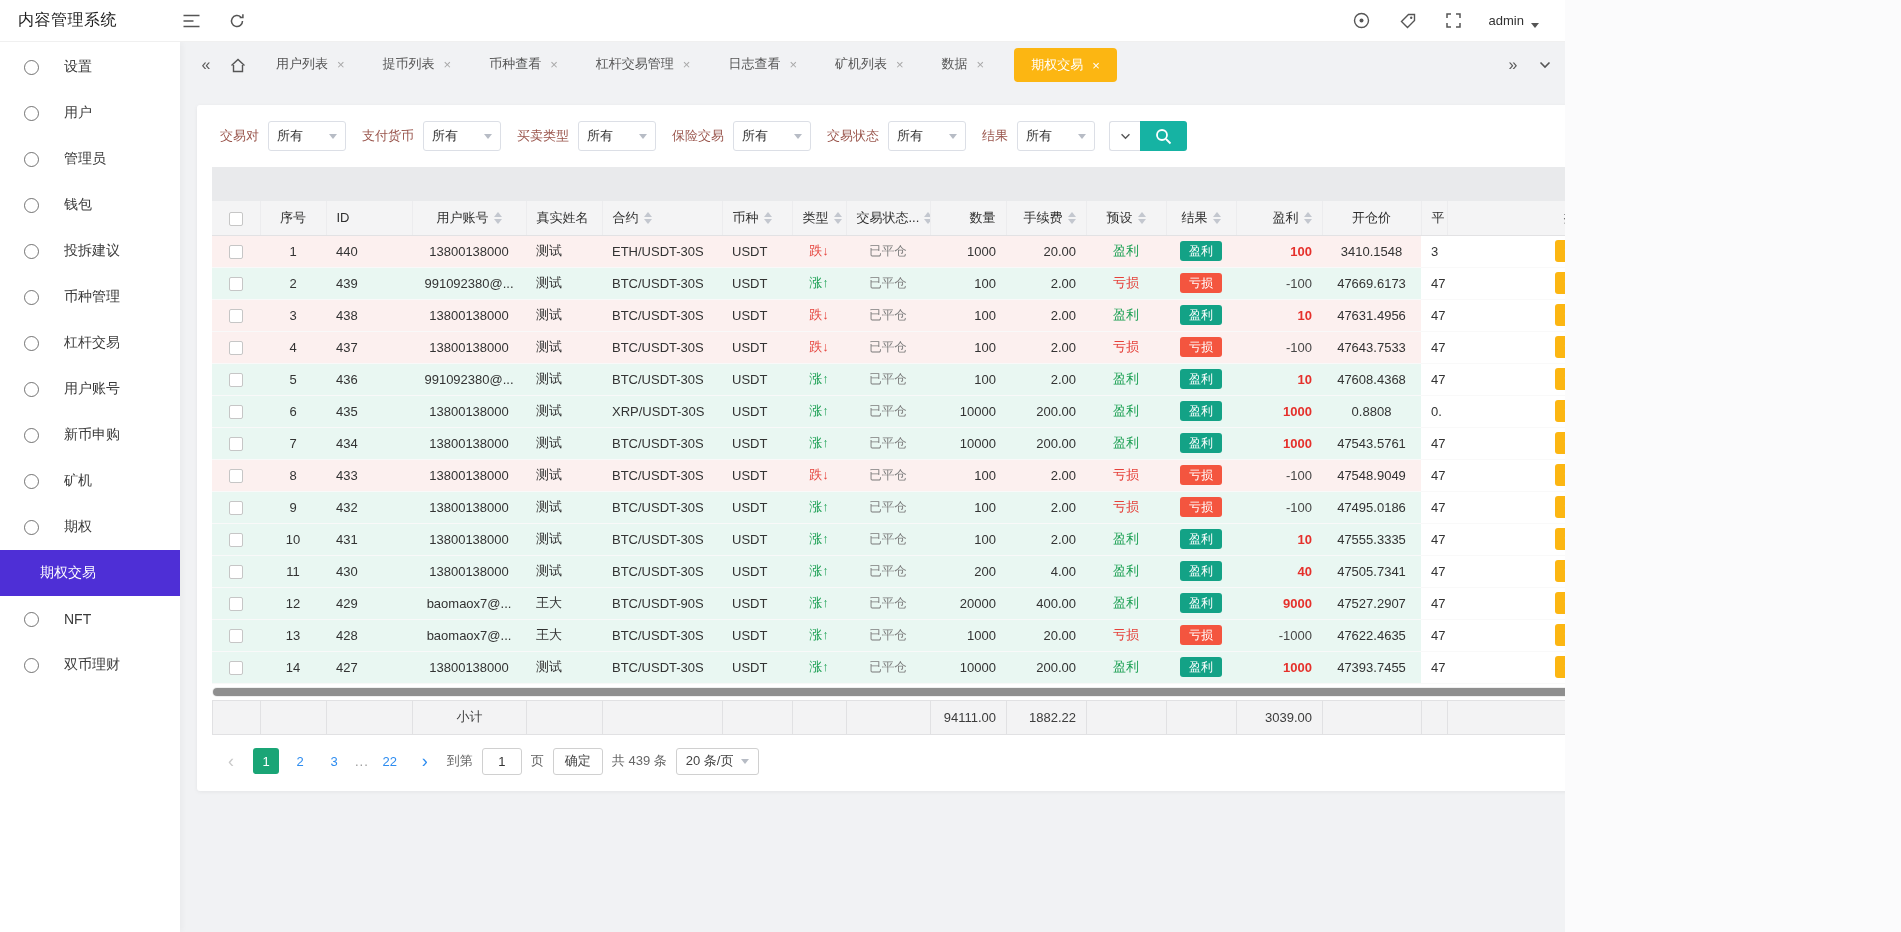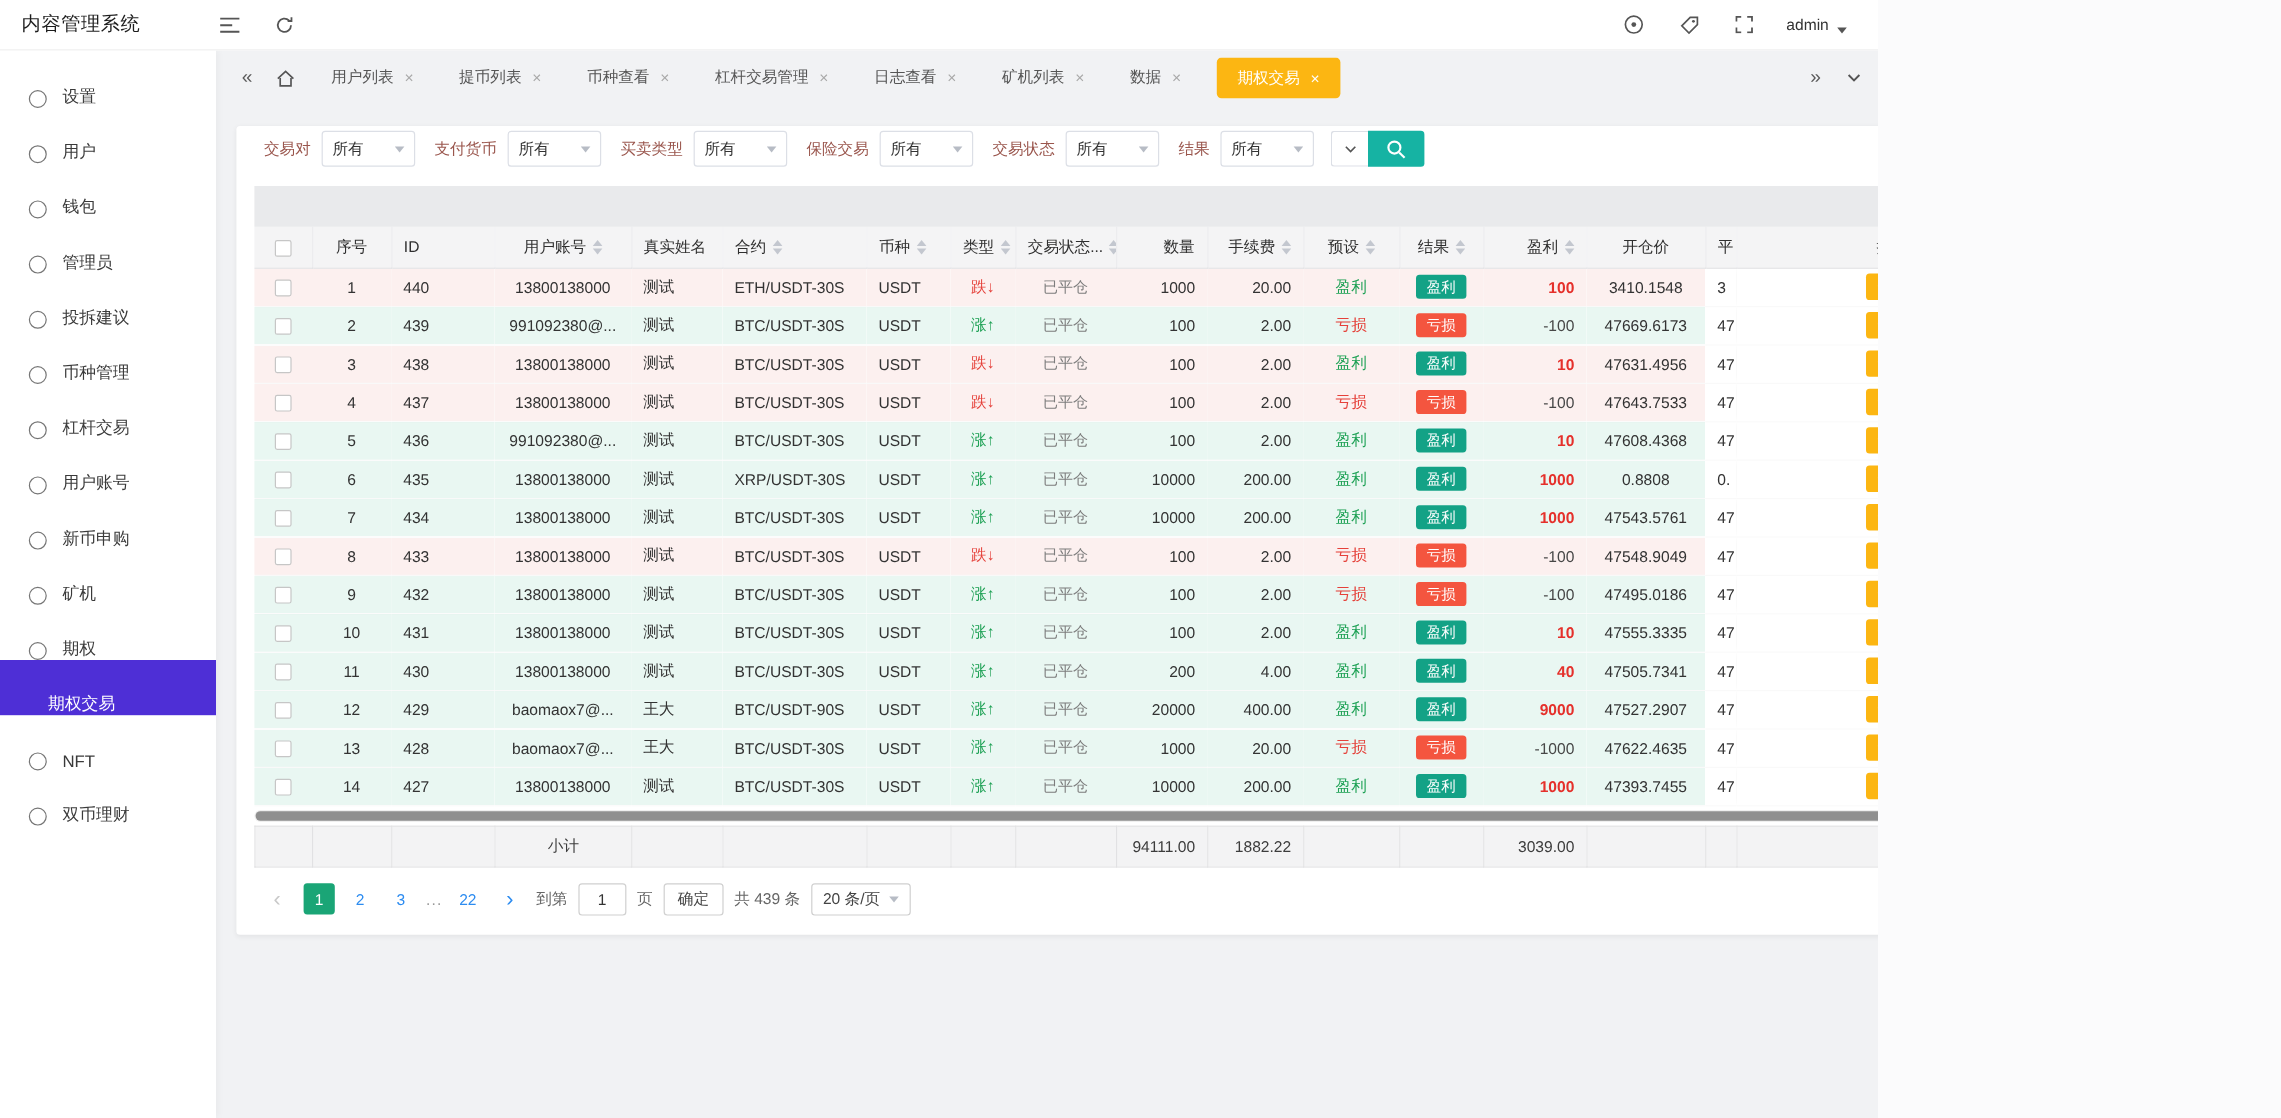--- a/index.html
+++ b/index.html
@@ -10,39 +10,39 @@
   .topbar{position:absolute;left:0;top:0;width:1565px;height:42px;background:#fff;border-bottom:1px solid #f0f0f0;display:flex;align-items:center;z-index:6}
   .logo{width:180px;flex:none;font-size:16px;font-weight:normal;color:#1c1c1c;padding-left:18px;letter-spacing:.5px}
   .tb-icon{display:inline-flex;align-items:center;justify-content:center;width:22px;height:22px;margin-right:24px;cursor:pointer}
   .tb-right{margin-left:auto;display:flex;align-items:center;gap:24px;padding-right:26px}
   .tb-right .tb-icon{margin:0}
   .admin-box{display:flex;align-items:flex-end;gap:7px;font-size:13px;color:#333;cursor:pointer}
   .caret-down{width:0;height:0;border-left:4px solid transparent;border-right:4px solid transparent;border-top:5px solid #555}
 
   
   .sidebar{position:absolute;left:0;top:42px;width:180px;height:890px;background:#fff;box-shadow:2px 0 6px rgba(0,0,0,.04);z-index:5;padding-top:2px}
-  .side-item{height:46px;display:flex;align-items:flex-end;gap:13px;padding-left:24px;font-size:14px;color:#3a3a3a;cursor:pointer;white-space:nowrap}
+  .side-item{height:46px;display:flex;align-items:center;gap:25px;padding-left:24px;font-size:14px;color:#3a3a3a;cursor:pointer;white-space:nowrap}
   .side-item.sub{padding-left:40px}
   .side-item.active{background:#4e2fd6;color:#fff}
   .side-icon{width:15px;height:15px;border:1.5px solid currentColor;border-radius:50%;opacity:.7;flex:none}
 
   
   .main{position:absolute;left:180px;top:42px;width:1385px;height:890px;background:#f1f2f4;overflow:hidden}
 
   
   .tabbar{height:46px;display:flex;align-items:center;padding:0 10px 0 16px;gap:12px}
   .tab-nav{color:#5a5a5a;font-size:16px;cursor:pointer;display:inline-flex;align-items:center;justify-content:center;width:20px;height:20px;flex:none}
   .tab-list{display:flex;align-items:flex-start;gap:22px;flex:1;margin-left:8px;overflow:hidden}
   .tab{display:flex;align-items:center;gap:9px;padding:7px 8px;font-size:13px;color:#555;cursor:pointer;border-radius:4px;white-space:nowrap}
   .tab-close{color:#a8a8a8;font-size:13px;line-height:1;cursor:pointer}
   .tab.active{background:#fcb612;color:#fff;padding:8px 17px}
   .tab.active .tab-close{color:#fff}
 
   
-  .card{position:absolute;left:17px;top:63px;width:1535px;background:#fff;border-radius:3px;box-shadow:0 1px 4px rgba(0,0,0,.06);padding:4px 15px 10px}
+  .card{position:absolute;left:17px;top:63px;width:1535px;background:#fff;border-radius:3px;box-shadow:0 1px 4px rgba(0,0,0,.06);padding:16px 15px 10px}
 
   
   .filter-row{display:flex;align-items:center;padding:0 8px 16px}
   .filter-bar{display:flex;align-items:center;gap:16px}
   .filter-group{display:flex;align-items:center;gap:9px}
   .f-label{font-size:13px;color:#9a564d}
   .f-select{width:78px;height:30px;border:1px solid #dcdfe6;border-radius:3px;background:#fff;display:flex;align-items:center;justify-content:space-between;padding:0 8px;font-size:13px;color:#333;cursor:pointer}
   .f-caret{width:0;height:0;border-left:4px solid transparent;border-right:4px solid transparent;border-top:5px solid #b7bcc5}
   .search-group{display:flex;align-items:center;margin-left:14px}
   .more-box{width:31px;height:30px;border:1px solid #dcdfe6;border-right:none;border-radius:3px 0 0 3px;background:#fff;display:flex;align-items:center;justify-content:center;cursor:pointer}
@@ -148,25 +148,25 @@
         <div class="side-item">
           <span class="side-icon"></span>
           <span class="side-label">设置</span>
         </div>
         <div class="side-item">
           <span class="side-icon"></span>
           <span class="side-label">用户</span>
         </div>
         <div class="side-item">
           <span class="side-icon"></span>
+          <span class="side-label">管理员</span>
+        </div>
+        <div class="side-item">
+          <span class="side-icon"></span>
           <span class="side-label">钱包</span>
-        </div>
-        <div class="side-item">
-          <span class="side-icon"></span>
-          <span class="side-label">管理员</span>
         </div>
         <div class="side-item">
           <span class="side-icon"></span>
           <span class="side-label">投拆建议</span>
         </div>
         <div class="side-item">
           <span class="side-icon"></span>
           <span class="side-label">币种管理</span>
         </div>
         <div class="side-item">

